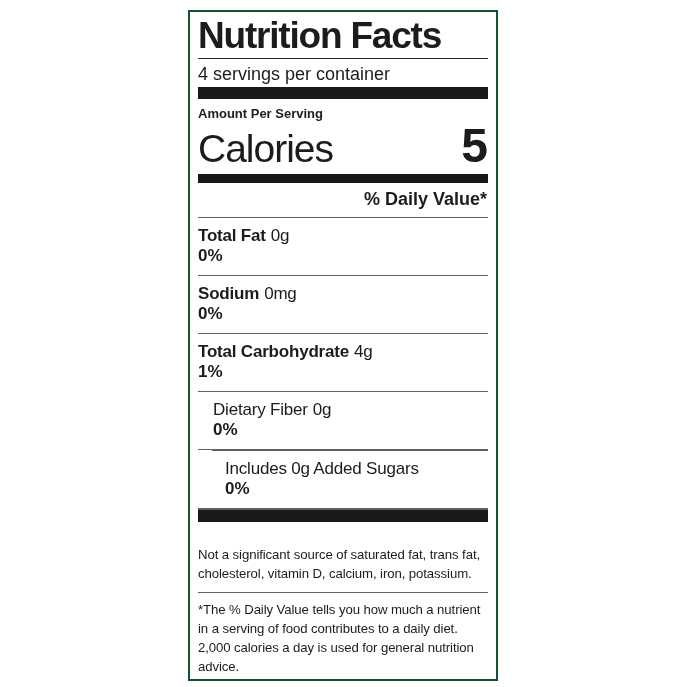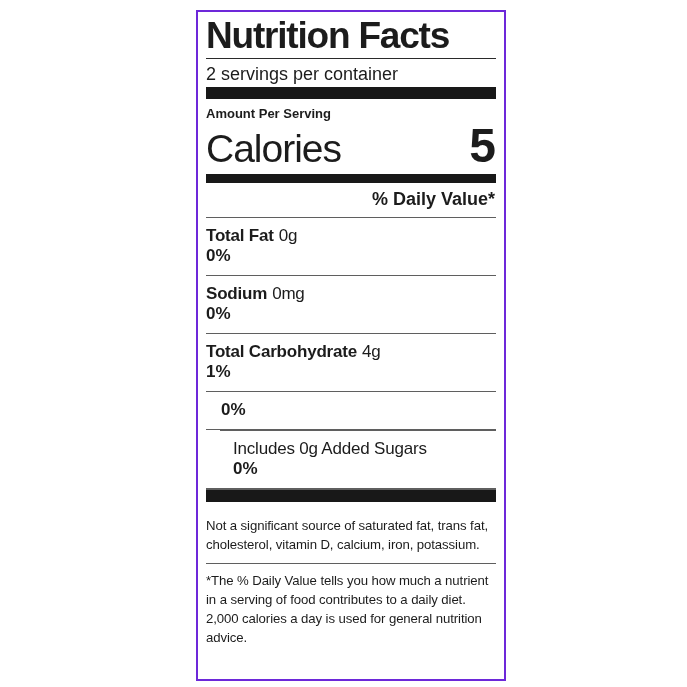--- a/index.html
+++ b/index.html
@@ -2,22 +2,22 @@
 <html><head>
 <meta charset="utf-8">
 <style>
   * { margin:0; padding:0; box-sizing:border-box; }
   html,body { width:687px; height:687px; background:#ffffff; overflow:hidden; }
   body { font-family:"Liberation Sans", sans-serif; color:#1c1c1c; }
 
   .canvas { position:relative; width:687px; height:687px; background:#ffffff; }
 
   .nf-label {
-    position:absolute; left:196px; top:10px; width:310px; height:671px;
-    border:2px solid #6d28d9; background:#ffffff; padding:3px 8px 4px;
+    position:absolute; left:188px; top:10px; width:310px; height:671px;
+    border:2px solid #14532d; background:#ffffff; padding:3px 8px 4px;
   }
 
   .nf-title {
     font-size:37px; font-weight:900; letter-spacing:-1.2px;
     line-height:1.12; color:#1c1c1c; white-space:nowrap;
   }
   .rule-title { height:1px; background:#2a2a2a; margin:2px 0 3px; }
 
   .nf-servings { font-size:18px; line-height:25px; }
   .nf-serving-row {
@@ -47,33 +47,33 @@
     display:flex; justify-content:space-between; align-items:baseline;
     font-size:17px; line-height:20px; padding:8px 0 9px;flex-direction:column;
   }
   .row .nm { letter-spacing:-0.2px; }
   .row.bold .nm .n { font-weight:bold; }
   .row .amt { margin-left:5px; }
   .row .dv { font-weight:bold; }
   .row.i1 { padding-left:15px; }
   .row.i2 { padding-left:27px; }
 
-  .nf-note { font-size:13.2px; line-height:18.5px; padding:15px 0 9px; letter-spacing:-0.1px; }
+  .nf-note { font-size:13.2px; line-height:18.5px; padding:24px 0 9px; letter-spacing:-0.1px; }
   .nf-footnote { font-size:13.2px; line-height:19px; padding:7px 0 4px; letter-spacing:-0.1px; }
 </style>
 </head>
 <body>
 
 <div class="canvas">
   <div class="nf-label">
 
     <div class="nf-title">Nutrition Facts</div>
     <div class="rule-title"></div>
 
-    <div class="nf-servings">2 servings per container</div>
+    <div class="nf-servings">4 servings per container</div>
 
 
     <div class="bar bar-thick"></div>
 
     <div class="nf-aps">Amount Per Serving</div>
 
     <div class="nf-cal-row">
       <span class="cal-label">Calories</span>
       <span class="cal-value">5</span>
     </div>
@@ -96,20 +96,21 @@
     </div>
     <div class="hr"></div>
 
     <div class="row bold">
       <span class="nm"><span class="n">Total Carbohydrate</span><span class="amt">4g</span></span>
       <span class="dv">1%</span>
     </div>
     <div class="hr"></div>
 
     <div class="row i1">
+      <span class="nm"><span class="n">Dietary Fiber</span><span class="amt">0g</span></span>
       <span class="dv">0%</span>
     </div>
     <div class="hr"></div>
 
     <div class="hr-indent"></div>
 
     <div class="row i2">
       <span class="nm"><span class="n">Includes 0g Added Sugars</span><span class="amt"></span></span>
       <span class="dv">0%</span>
     </div>

